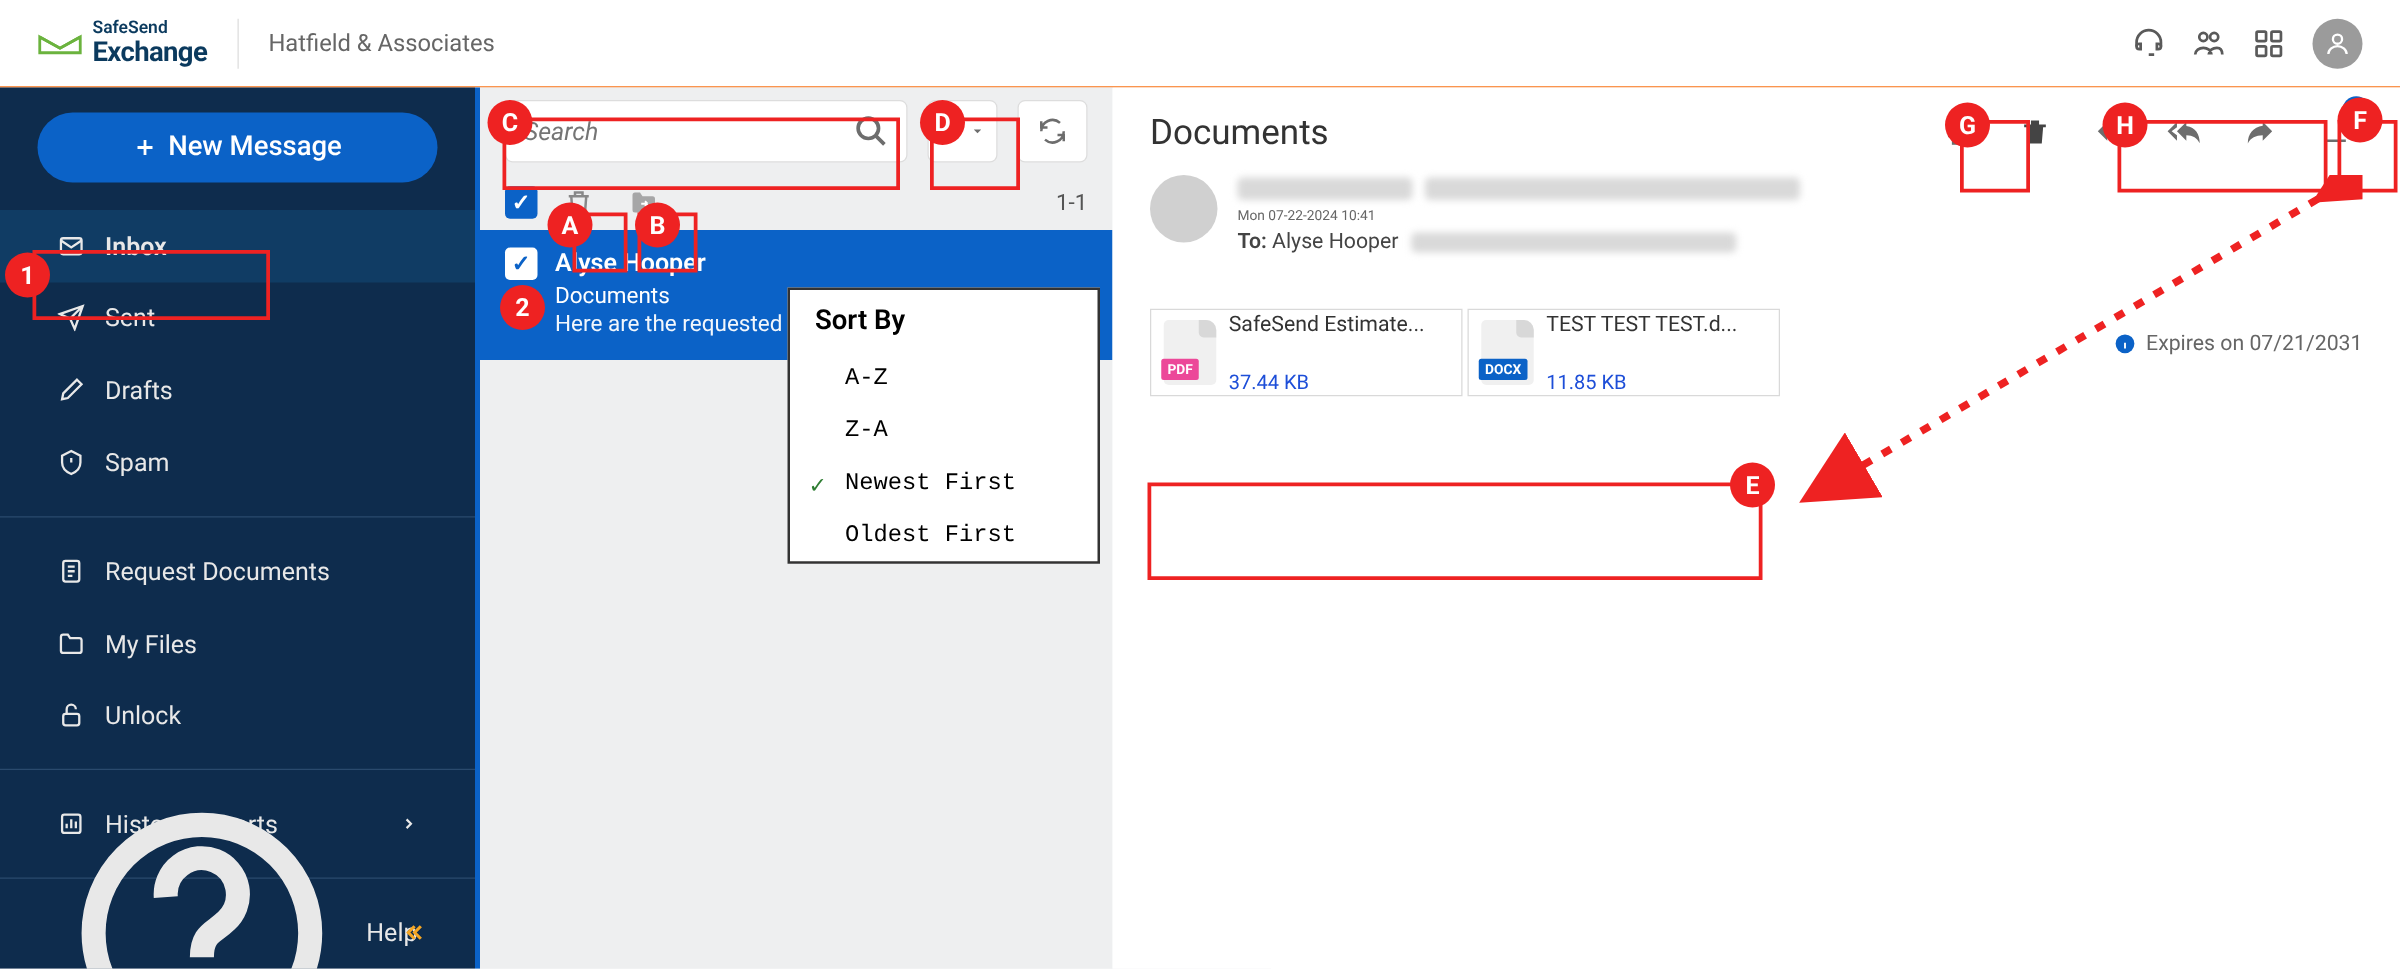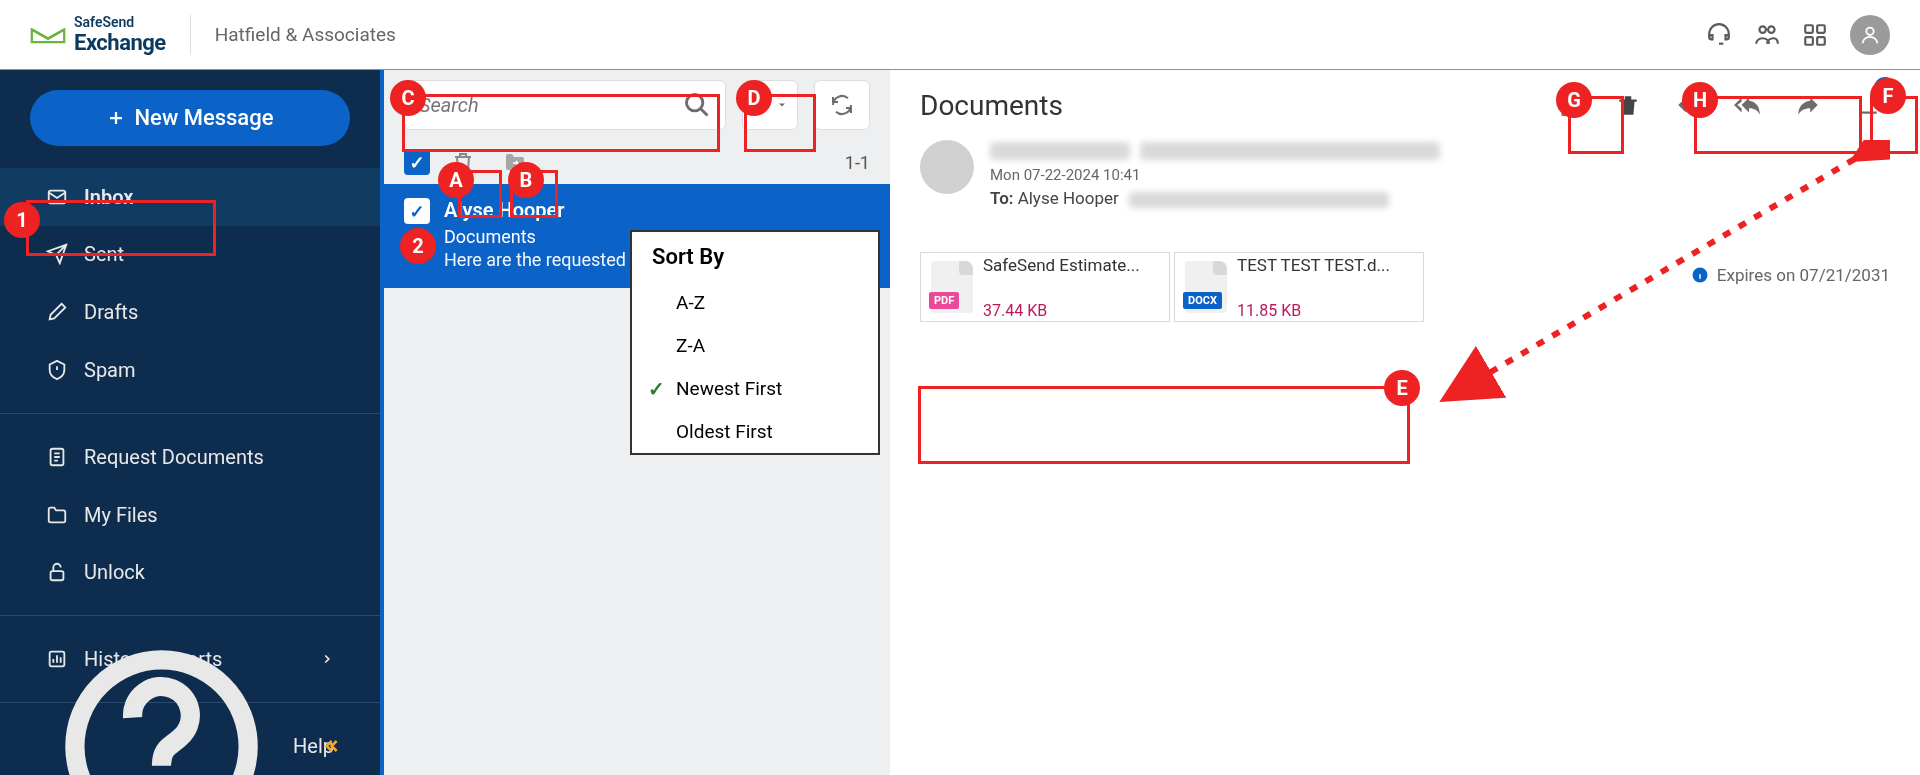--- a/index.html
+++ b/index.html
@@ -46,50 +46,50 @@
 .page-indicator { margin-left:auto; font-size:18px; color:#555; }
 .msg-item { background:#0b62c7; color:#fff; padding: 14px 20px 18px 20px; display:flex; gap:14px; cursor:pointer; }
 .msg-item .msg-texts { flex:1; }
 .msg-sender { font-size:20px; font-weight:600; margin-bottom:4px; }
 .msg-subject { font-size:18px; margin-bottom:2px; }
 .msg-preview { font-size:18px; opacity:0.95; white-space:nowrap; overflow:hidden; text-overflow:ellipsis; }
 
 
 .sort-dropdown { position:absolute; top: 160px; right: 10px; width: 250px; background:#fff; border:2px solid #333; z-index:100; }
 .sort-dropdown h4 { padding: 12px 20px; font-size:22px; font-weight:600; }
-.sort-option { padding: 10px 20px 10px 44px; font-size:19px; position:relative; cursor:pointer; }
+.sort-option { padding: 10px 20px 10px 44px; font-size:19px; position:relative; cursor:pointer;font-family:Liberation Mono, monospace; }
 .sort-option.selected::before { content:"✓"; position:absolute; left:16px; color:#2e7d32; font-weight:bold; font-size:20px; }
 
 
 .content-panel { flex:1; background:#fff; display:flex; flex-direction:column; position:relative; }
 .content-toolbar { height:70px; display:flex; align-items:center; padding: 0 30px; gap:18px; }
 .content-title { font-size:28px; color:#333; font-weight:400; }
 .content-actions { margin-left:auto; display:flex; align-items:center; gap:16px; }
 .act-btn { width:44px; height:44px; display:flex; align-items:center; justify-content:center; cursor:pointer; color:#6d6d6d; border-radius:6px; position:relative; }
 .download-badge { position:absolute; top:-6px; right:-6px; width:22px; height:22px; background:#0b62c7; color:#fff; border-radius:50%; font-size:13px; display:flex; align-items:center; justify-content:center; font-weight:bold; }
 .msg-meta { padding: 0 30px 20px 30px; }
 .meta-row { display:flex; gap:16px; align-items:flex-start; margin-bottom:14px; }
 .meta-avatar { width:54px; height:54px; border-radius:50%; background:#d0d0d0; }
 .meta-text { flex:1; filter: blur(0); }
 .meta-sender-line { height:22px; margin-bottom:4px; display:flex; align-items:center; gap:10px; }
-.meta-date { font-size:15px; color:#666; margin-bottom:4px; }
+.meta-date { font-size:11px; color:#666; margin-bottom:4px; }
 .meta-to { font-size:17px; color:#444; }
 .meta-to .label { font-weight:600; }
 .expires { position:absolute; top:195px; right:30px; font-size:17px; color:#666; display:flex; align-items:center; gap:8px; }
 .expires svg { width:18px; height:18px; color:#0b62c7; }
 .msg-body { padding: 0 30px 20px 94px; font-size:19px; color:#444; }
 .attachments { padding: 10px 30px 0 30px; display:flex; gap:4px; }
 .attach-card { width:250px; height:70px; border:1px solid #d9d9d9; display:flex; align-items:center; gap:10px; padding:0 10px; cursor:pointer; }
 .attach-icon { width:42px; height:52px; position:relative; }
 .attach-icon .page { width:42px; height:52px; background:#f0f0f0; border-radius:4px 8px 4px 4px; position:relative; }
 .attach-icon .page::before { content:""; position:absolute; top:0; right:0; width:14px; height:14px; background:#d8d8d8; border-radius:0 8px 0 4px; }
 .attach-icon .badge { position:absolute; bottom:4px; left:-2px; padding:2px 5px; font-size:11px; font-weight:bold; color:#fff; border-radius:2px; }
 .attach-info { flex:1; overflow:hidden; }
 .attach-name { font-size:17px; color:#333; white-space:nowrap; overflow:hidden; text-overflow:ellipsis; }
-.attach-size { font-size:16px; color:#be185d;margin-top:26px; }
+.attach-size { font-size:16px; color:#1d4ed8;margin-top:26px; }
 
 
 .callout { position:absolute; width:36px; height:36px; background:#e22; border-radius:50%; display:flex; align-items:center; justify-content:center; color:#fff; font-weight:bold; font-size:20px; z-index:200; }
 .redbox { position:absolute; border:3px solid #e22; z-index:150; pointer-events:none; }
 .arrow-line { position:absolute; z-index:180; pointer-events:none; }
 
 
 .blur-bar { background:#d9d9d9; border-radius:4px; filter: blur(3px); display:inline-block; }
 
 svg { display:block; }

